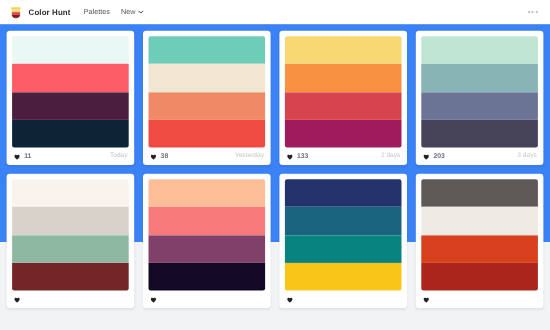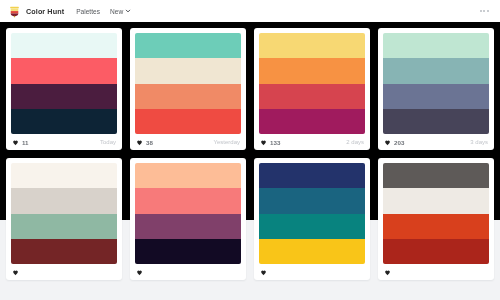--- a/index.html
+++ b/index.html
@@ -2,21 +2,21 @@
 <html><head>
 <meta charset="utf-8">
 <style>
   * { box-sizing: border-box; margin: 0; padding: 0; }
   html, body {
     width: 500px; height: 300px;
     overflow: hidden;
     background: #f2f3f5;
     font-family: "Liberation Sans", sans-serif;
   }
-  #app { width: 500px; height: 220px; position: relative; background: #000000; }
+  #app { width: 500px; height: 220px; position: relative; background: #3b82f6; }
 
   
   .header {
     height: 22px;
     background: #ffffff;
     display: flex;
     align-items: center;
     padding: 0 8px;
     position: relative;
     z-index: 5;

